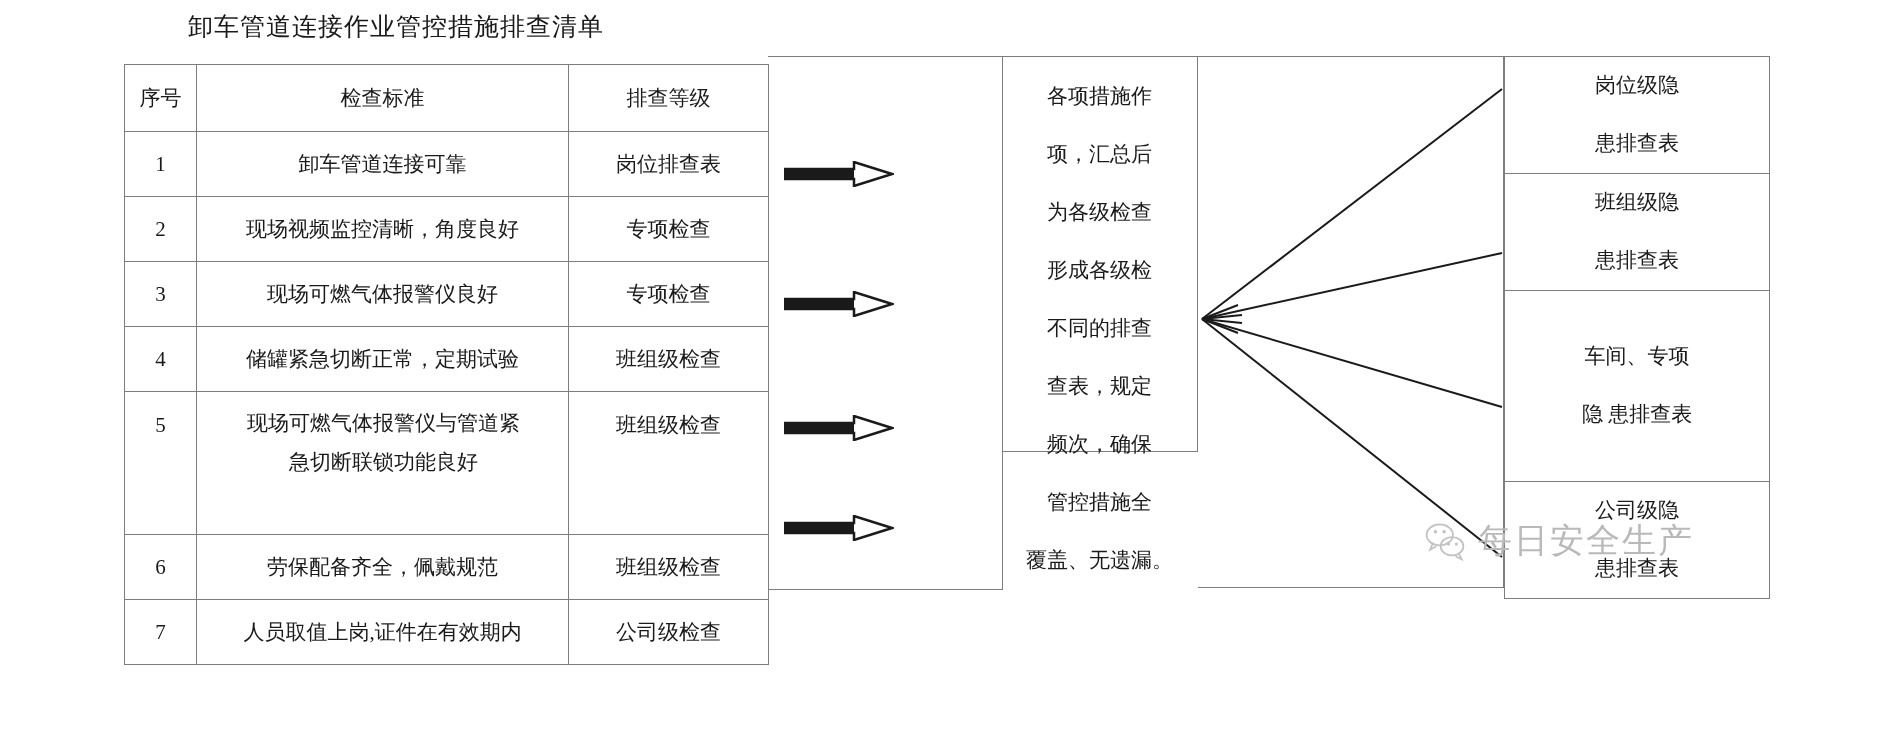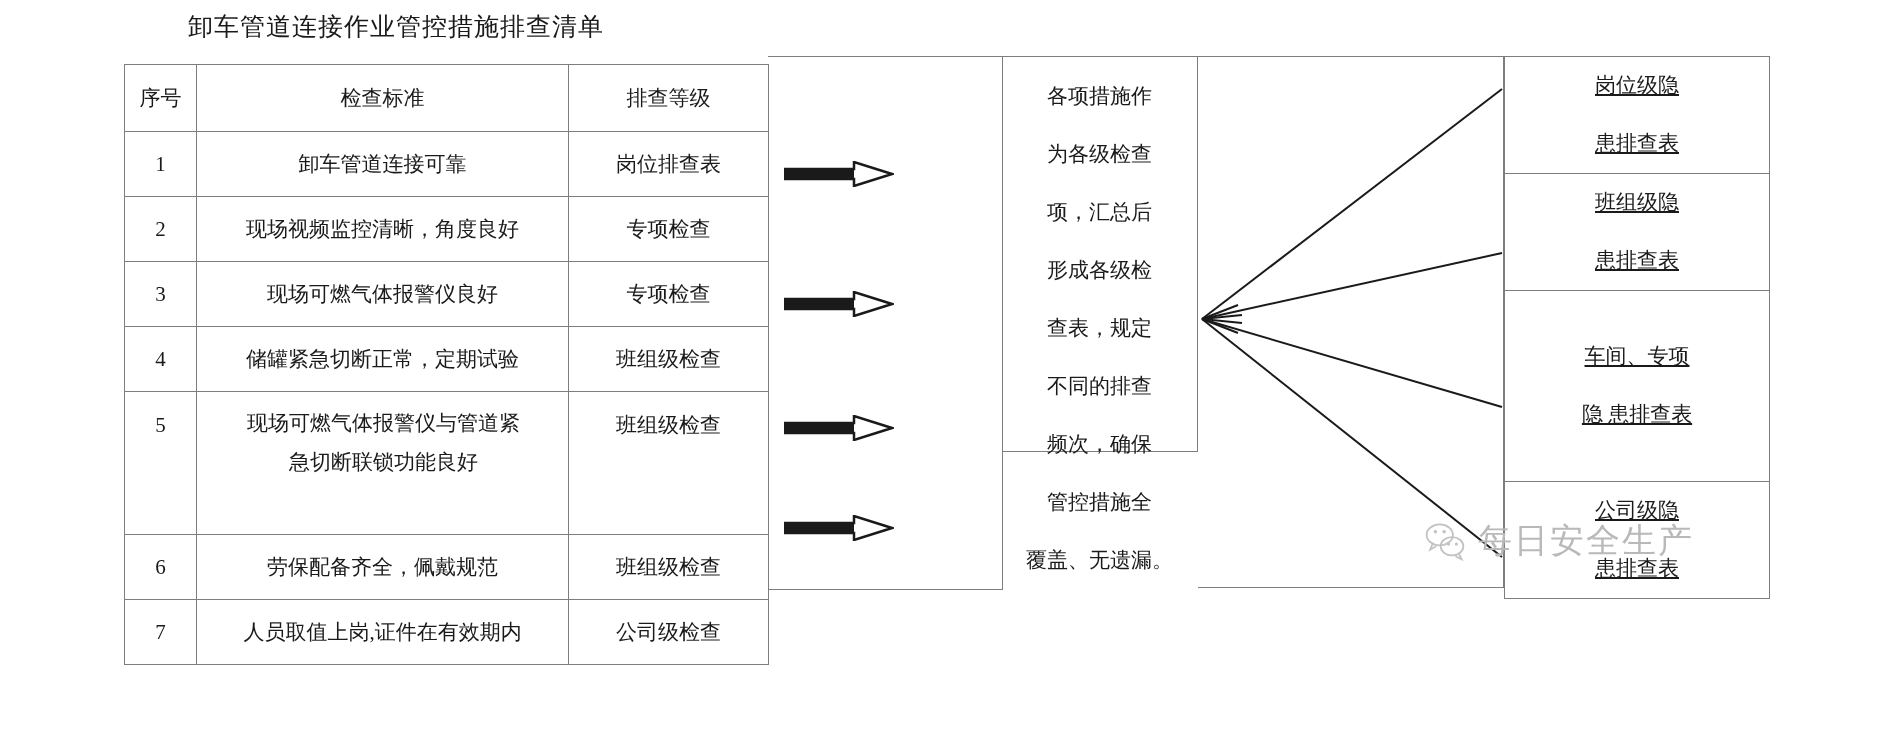--- a/index.html
+++ b/index.html
@@ -144,21 +144,21 @@
     text-align: center;
     vertical-align: middle;
     font-size: 21px;
     line-height: 2.75;
     padding: 0 6px;
   }
   #outputs tr.o1 td { height: 116px; }
   #outputs tr.o2 td { height: 116px; }
   #outputs tr.o3 td { height: 190px; }
   #outputs tr.o4 td { height: 110px; margin-left: 27px; }
-  #outputs td .l { display: block; white-space: nowrap; text-decoration: underline; }
+  #outputs td .l { display: block; white-space: nowrap; }
 
   
   #watermark {
     position: absolute;
     left: 1424px;
     top: 518px;
     display: flex;
     align-items: center;
     gap: 12px;
     color: #b9b9b9;
@@ -260,25 +260,25 @@
       <svg width="110" height="26" viewBox="0 0 110 26">
         <path d="M0 8 L70 8 L70 1 L108 13 L70 25 L70 18 L0 18 Z" fill="#ffffff" stroke="#1a1a1a" stroke-width="2.5"></path>
         <path d="M0 8 L70 8 L70 18 L0 18 Z" fill="#1a1a1a"></path>
       </svg>
     </div>
   </div>
 
   <div id="mid-box">
     <div id="mid-text">
       <span class="l">各项措施作</span>
+      <span class="l">项，汇总后</span>
       <span class="l">为各级检查</span>
-      <span class="l">项，汇总后</span>
       <span class="l">形成各级检</span>
+      <span class="l">不同的排查</span>
       <span class="l">查表，规定</span>
-      <span class="l">不同的排查</span>
       <span class="l">频次，确保</span>
       <span class="l">管控措施全</span>
       <span class="l">覆盖、无遗漏。</span>
     </div>
   </div>
 
   <div id="fan">
     <svg width="306" height="532" viewBox="0 0 306 532">
 
       <g stroke="#1a1a1a" stroke-width="2" fill="none">

